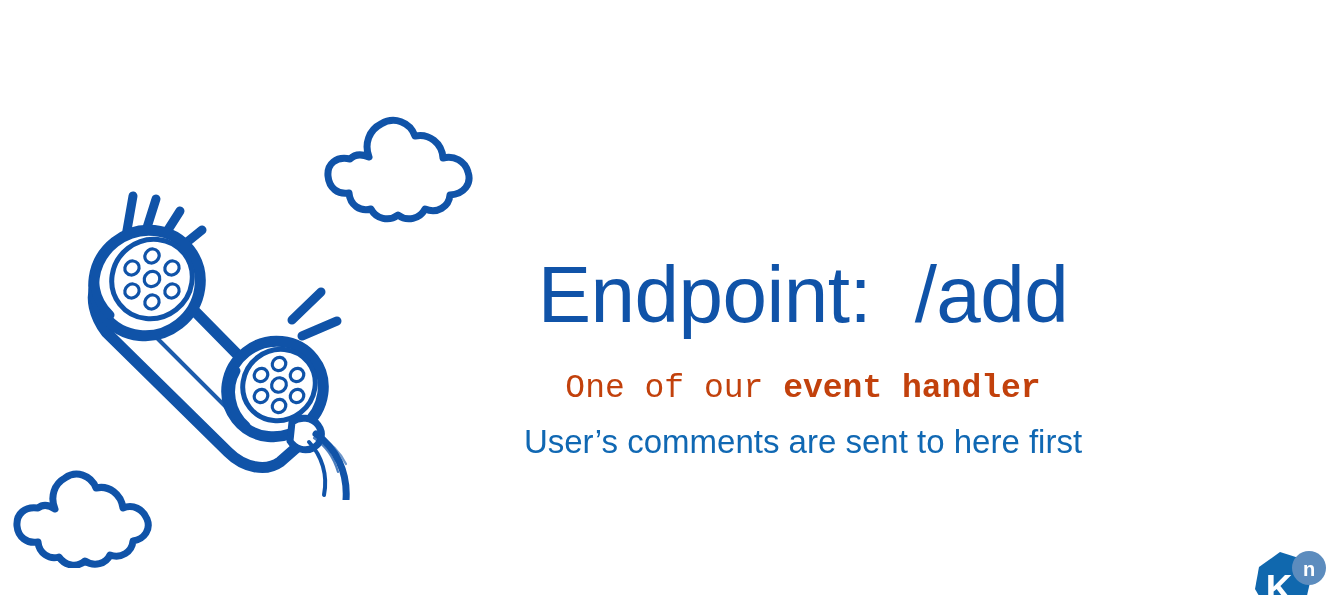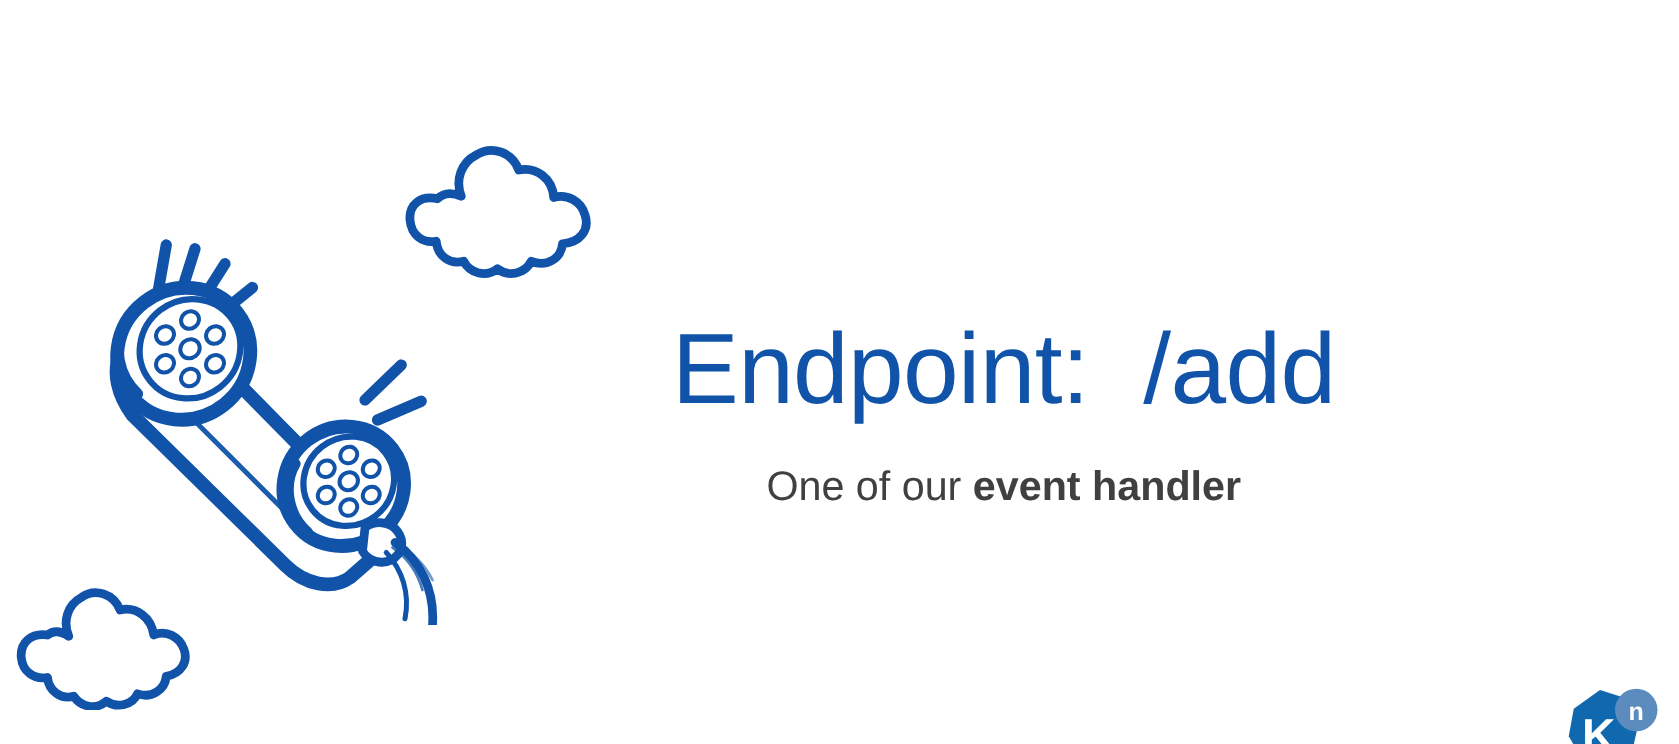--- a/index.html
+++ b/index.html
@@ -184,22 +184,23 @@
              C 113 30, 101 21, 88 24
              C 83 11, 68 6, 57 14
              C 46 20, 42 33, 47 45
              C 41 41, 35 40, 30 44 Z" stroke="#1053A8" stroke-width="7" stroke-linecap="round" stroke-linejoin="round" fill="#ffffff"></path>
   </svg>
 
   <div id="text-block">
     <div id="slide-title" style="color: rgb(16, 83, 168);">Endpoint:  /add</div>
 
     <div id="subtitle-group">
-      <div class="subtitle-line" style="color: #404040;"><span>One of our </span><span class="bold">event handler</span><span></span></div>
-
+      <div class="subtitle-line" style="color: #c2410c; font-family: Liberation Mono, monospace;"><span>One of our </span><span class="bold">event handler</span><span></span></div>
+
+      <div class="subtitle-line" style="color: rgb(16, 104, 179);"><span>User’s comments are sent to here first</span><span class="bold"></span><span></span></div>
     </div>
   </div>
 
   <svg id="brand-logo" viewBox="0 0 78 74" fill="none" xmlns="http://www.w3.org/2000/svg">
 
     <path d="M31 4 L53 11 L62 30 L57 52 L38 65 L17 60 L6 41 L10 19 Z" fill="#1068AE"></path>
 
     <text x="30" y="53" font-family="Liberation Sans, sans-serif" font-size="37" font-weight="700" fill="#ffffff" text-anchor="middle">K</text>
 
     <circle cx="60" cy="20" r="17" fill="#5C8CBE"></circle>

